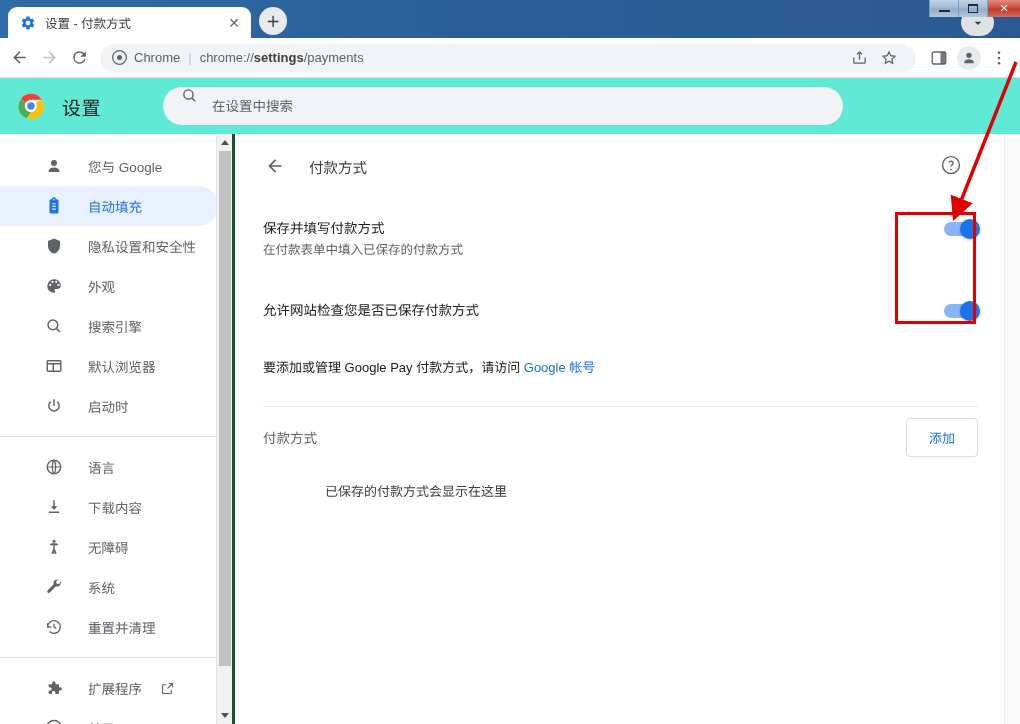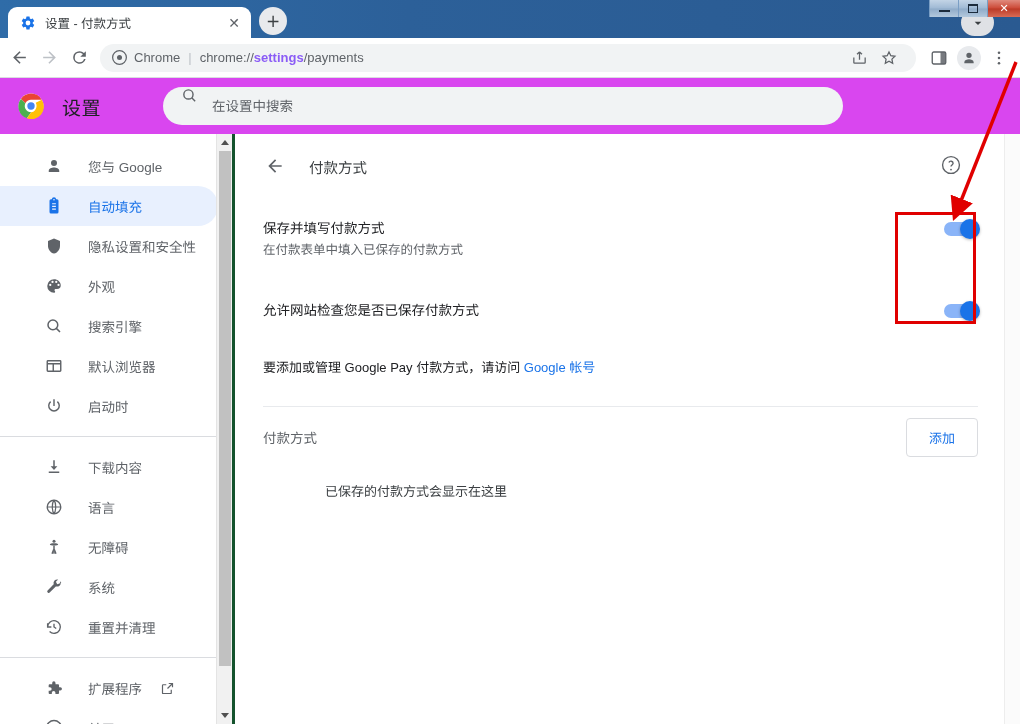--- a/index.html
+++ b/index.html
@@ -92,30 +92,30 @@
   .omnibox {
     flex: 1; height: 28px; margin: 0 8px 0 6px;
     background: #f1f3f4; border-radius: 14px;
     display: flex; align-items: center; padding: 0 12px;
     font-size: 13px; color: #202124; overflow: hidden;
   }
   .omni-chromeicon { width: 15px; height: 15px; margin-right: 7px; flex:0 0 15px;}
   .omni-chip { color: #5f6368; font-size: 13px; white-space: nowrap; }
   .omni-sep { color: #bdc1c6; margin: 0 8px; }
   .omni-url { color: #5f6368; font-size: 13px; white-space: nowrap; }
-  .omni-url b { color: #8b5cf6; font-weight: 600; }
+  .omni-url b { color: #404040; font-weight: 600; }
   .omni-right { display: flex; align-items: center; margin-left: auto; }
   .avatar-circle {
     width: 24px; height: 24px; border-radius: 50%;
     background: #e8eaed; display: flex; align-items: center; justify-content: center;
   }
 
   
   .settings-header {
-    height: 56px; background: #d946ef;
+    height: 56px; background: #5eead4;
     display: flex; align-items: center;
     padding-left: 18px;
   }
   .chrome-logo { width: 26px; height: 26px; flex: 0 0 26px; }
   .settings-title {
     font-size: 19px; color: #202124; margin-left: 18px;
     font-weight: 400; letter-spacing: .5px;
   }
   .search-wrap {
     margin-left: 62px;
@@ -420,35 +420,35 @@
             </svg>
         </span>
         <span>启动时</span>
       </div>
 
       <div class="nav-divider"></div>
 
       <div class="nav-item">
         <span class="nav-ic">
           <svg viewBox="0 0 24 24" width="18" height="18">
+              <circle cx="12" cy="12" r="9" fill="none" stroke="currentColor" stroke-width="1.8"></circle>
+              <path fill="none" stroke="currentColor" stroke-width="1.6" d="M3 12h18M12 3c3 3.5 3 14 0 18M12 3c-3 3.5-3 14 0 18"></path>
+            </svg>
+        </span>
+        <span>语言</span>
+      </div>
+
+      <div class="nav-item">
+        <span class="nav-ic">
+          <svg viewBox="0 0 24 24" width="18" height="18">
               <path fill="currentColor" d="M11 3h2v8h3.5L12 16 7.5 11H11z"></path>
               <rect x="5" y="18" width="14" height="2" fill="currentColor"></rect>
             </svg>
         </span>
         <span>下载内容</span>
-      </div>
-
-      <div class="nav-item">
-        <span class="nav-ic">
-          <svg viewBox="0 0 24 24" width="18" height="18">
-              <circle cx="12" cy="12" r="9" fill="none" stroke="currentColor" stroke-width="1.8"></circle>
-              <path fill="none" stroke="currentColor" stroke-width="1.6" d="M3 12h18M12 3c3 3.5 3 14 0 18M12 3c-3 3.5-3 14 0 18"></path>
-            </svg>
-        </span>
-        <span>语言</span>
       </div>
 
       <div class="nav-item">
         <span class="nav-ic">
           <svg viewBox="0 0 24 24" width="18" height="18">
               <circle cx="12" cy="4.4" r="2" fill="currentColor"></circle>
               <path fill="currentColor" d="M12 7c-3 0-5.5.6-5.5 1.6S9 10 12 10s5.5-.4 5.5-1.4S15 7 12 7z"></path>
               <path fill="currentColor" d="M11 10h2v11h-2z"></path>
               <path fill="currentColor" d="M8.5 20.7l2.3-6 1.8.7-2.3 6zM15.5 20.7l-2.3-6-1.8.7 2.3 6z"></path>
             </svg>

